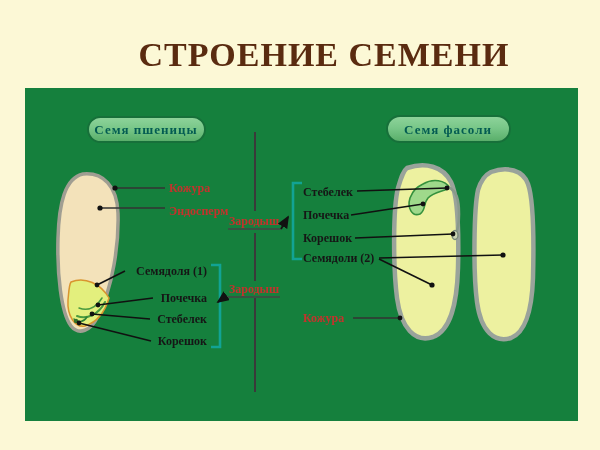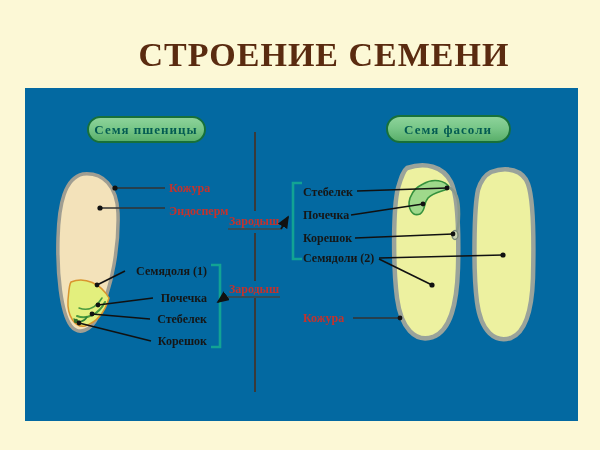--- a/index.html
+++ b/index.html
@@ -8,21 +8,21 @@
     background:#fcf8d6;
     font-family:"Liberation Serif", serif;
   }
   .slide-title {
     position:absolute; top:26px; left:14px; width:600px;
     text-align:center; font-size:34px; font-weight:bold;
     color:#5a2b10; letter-spacing:1px; margin:10px;
   }
   .panel {
     position:absolute; left:25px; top:88px; width:553px; height:333px;
-    background:#0369a1;
+    background:#15803d;
   }
   .panel svg { display:block; }
   text { user-select:none; }
   .lbl      { font:bold 12px "Liberation Serif", serif; fill:#161616; }
   .lbl-red  { font:bold 12px "Liberation Serif", serif; fill:#c4322c; }
   .zar      { font:bold 12px "Liberation Serif", serif; fill:#c4322c; }
   .badge-text { font:bold 13px "Liberation Serif", serif; fill:#035c52; letter-spacing:1px; }
 </style>
 </head>
 <body>

